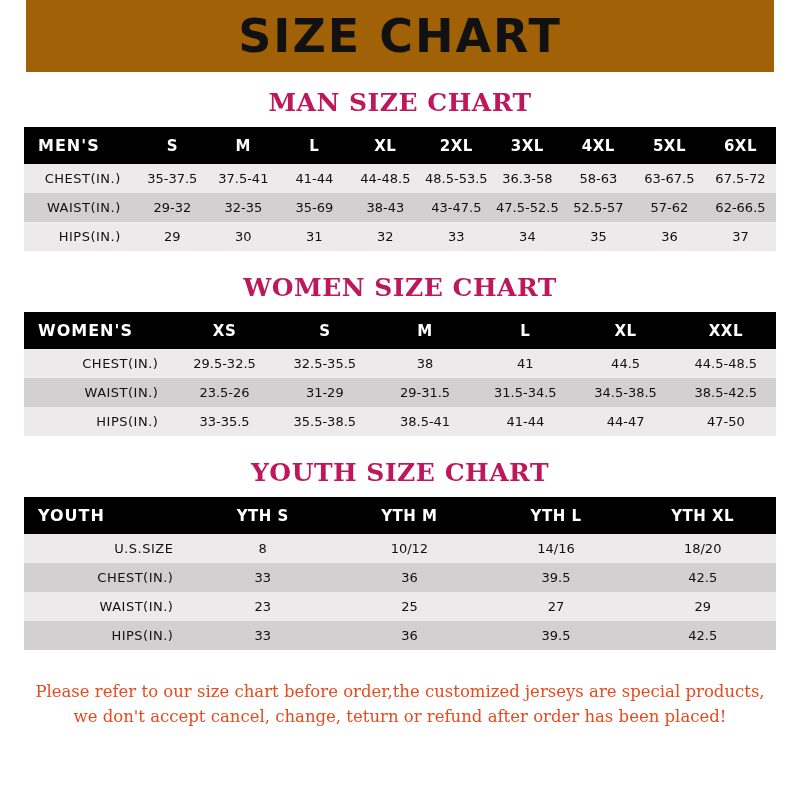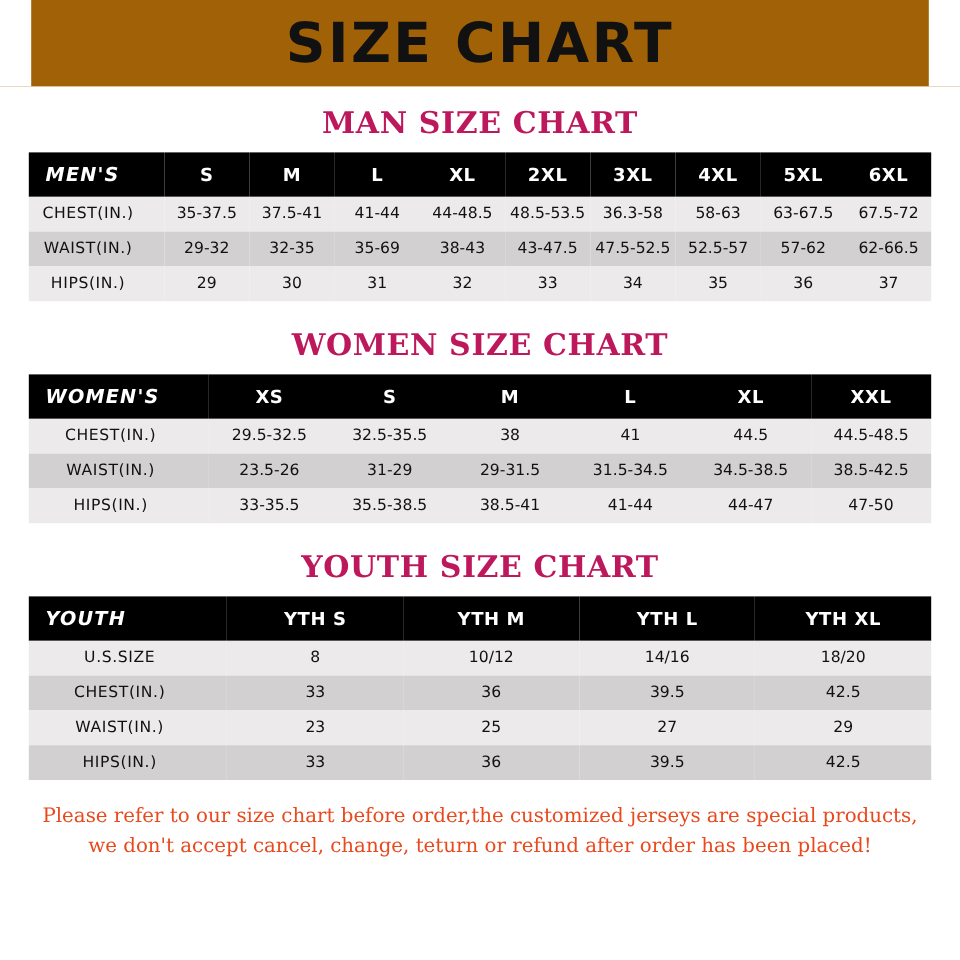--- a/index.html
+++ b/index.html
@@ -83,29 +83,29 @@
     font-size: 15px;
     padding: 9px 2px;
     text-align: center;
     letter-spacing: 0.5px;
   }
   table.size-table thead th.corner {
     text-align: left;
     padding-left: 14px;
     font-size: 16px;
     letter-spacing: 1px;
-    font-style: italic;
   }
   table.size-table tbody td {
     font-size: 13px;
     color: #111111;
     padding: 7px 2px;
     text-align: center;
   }
   table.size-table tbody td.rowhead {
+    text-align: right;
     padding-right: 16px;
     letter-spacing: 0.5px;
     font-size: 13px;
   }
   tr.band-light td { background: #eceaea; }
   tr.band-dark td { background: #d2d0d0; }
 
   
   .men-table col.c0 { width: 15%; }
   
@@ -113,21 +113,21 @@
   
   .youth-table col.c0 { width: 22%; }
   .youth-table thead th { font-size: 16px; }
   .youth-table tbody td { font-size: 14px; padding: 9px 2px; }
   .youth-table tbody td.rowhead { font-size: 14px; }
   .women-table thead th { font-size: 16px; }
   .women-table tbody td { font-size: 14px; padding: 8px 2px; }
   .women-table tbody td.rowhead { font-size: 14px; }
 
   .footer-note {
-    margin-top: 18px;
+    margin-top: 30px;
     text-align: center;
     color: #e8491d;
     font-family: "DejaVu Serif", serif;
     font-size: 16.5px;
     line-height: 1.5;
     padding: 0 6px;
   }
   .footer-line { display: block; }
 </style>
 </head>

